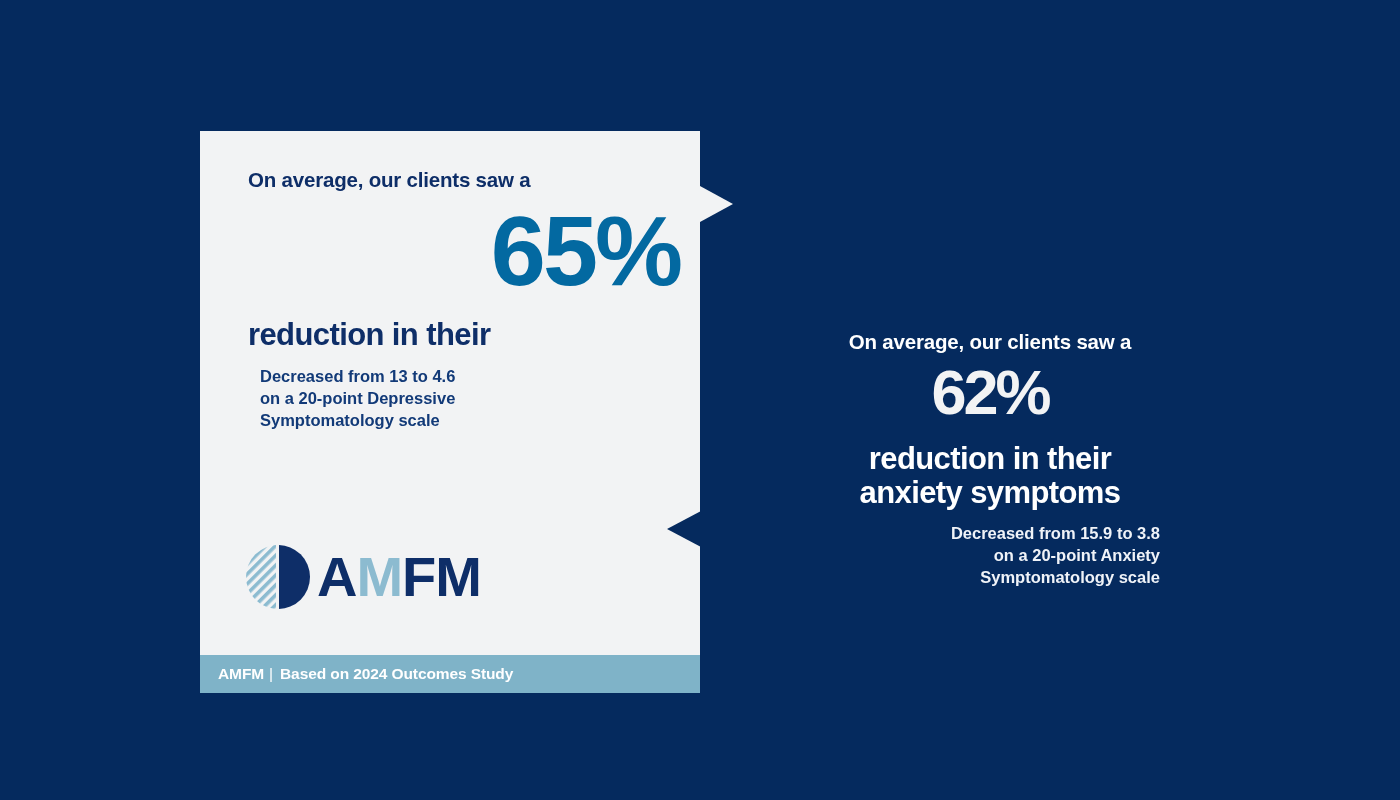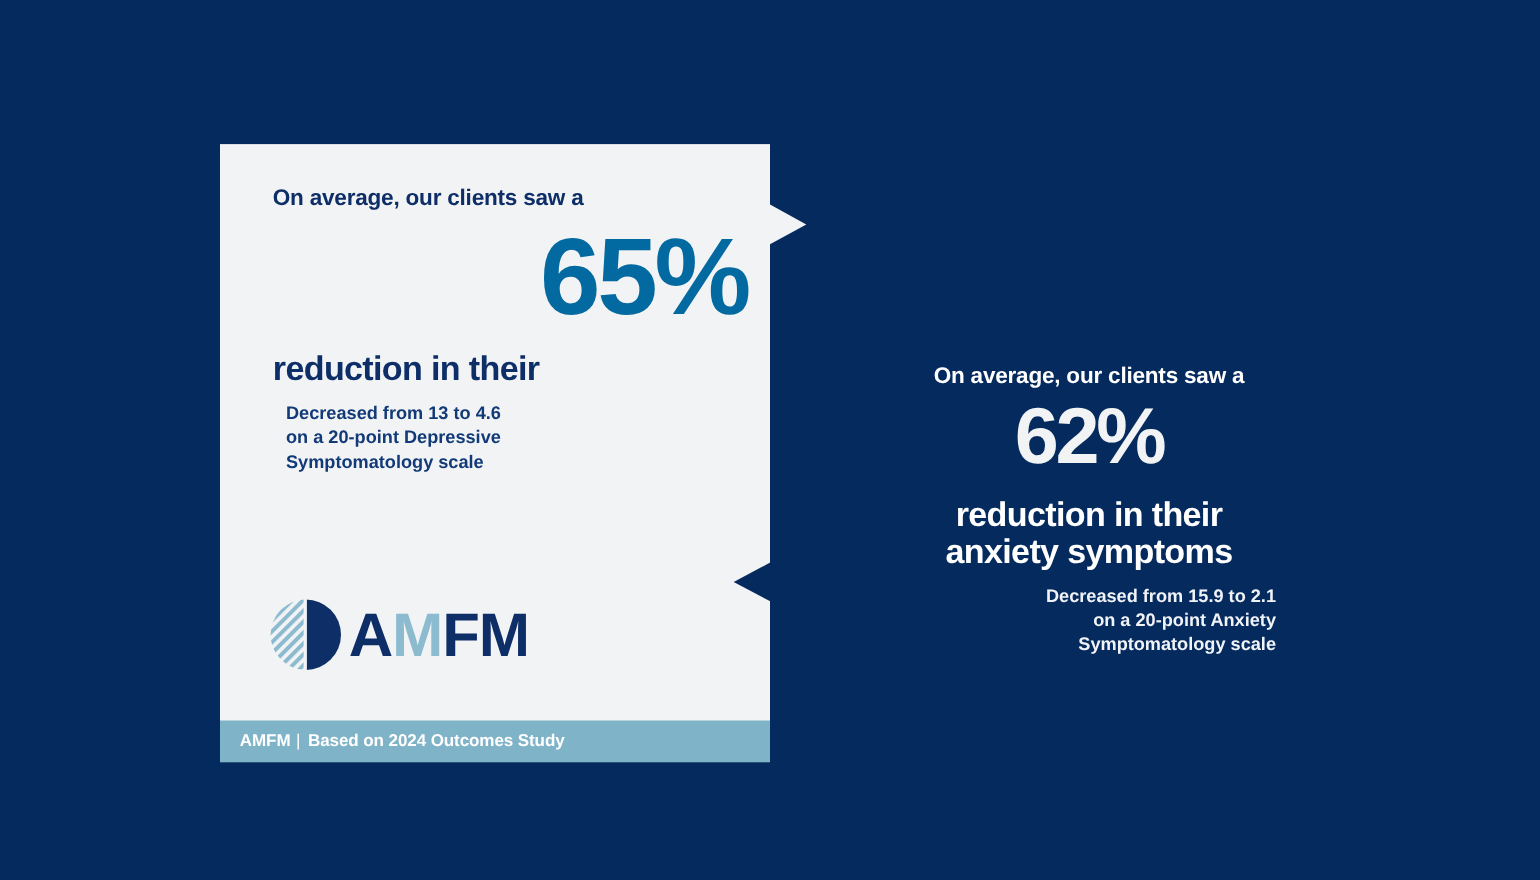--- a/index.html
+++ b/index.html
@@ -159,21 +159,21 @@
   .panel .lede-r {
     font-size: 20.5px;
     font-weight: 700;
     color: #FFFFFF;
     letter-spacing: -0.2px;
     text-align: center;
     margin: 0 0 6px 0;
     line-height: 1.2;
   }
   .panel .bigstat-r {
-    font-size: 72px;
+    font-size: 63px;
     font-weight: 800;
     color: #F2F3F4;
     letter-spacing: -3px;
     line-height: 1.0;
     text-align: center;
     margin: 0;
   }
   .panel .subhead-r {
     font-size: 31px;
     font-weight: 700;
@@ -261,20 +261,20 @@
     <p class="lede-r">On average, our clients saw a</p>
 
     <p class="bigstat-r">62%</p>
 
     <h2 class="subhead-r">
       <span>reduction in their</span><br>
       <span>anxiety symptoms</span>
     </h2>
 
     <p class="caption-r">
-      <span>Decreased from </span><b>15.9</b><span> to </span><b>2.1</b><br>
+      <span>Decreased from </span><b>15.9</b><span> to </span><b>3.8</b><br>
       <span>on a 20-point Anxiety</span><br>
       <span>Symptomatology scale</span>
     </p>
 
   </div>
 
 </div>
 
 </body></html>

